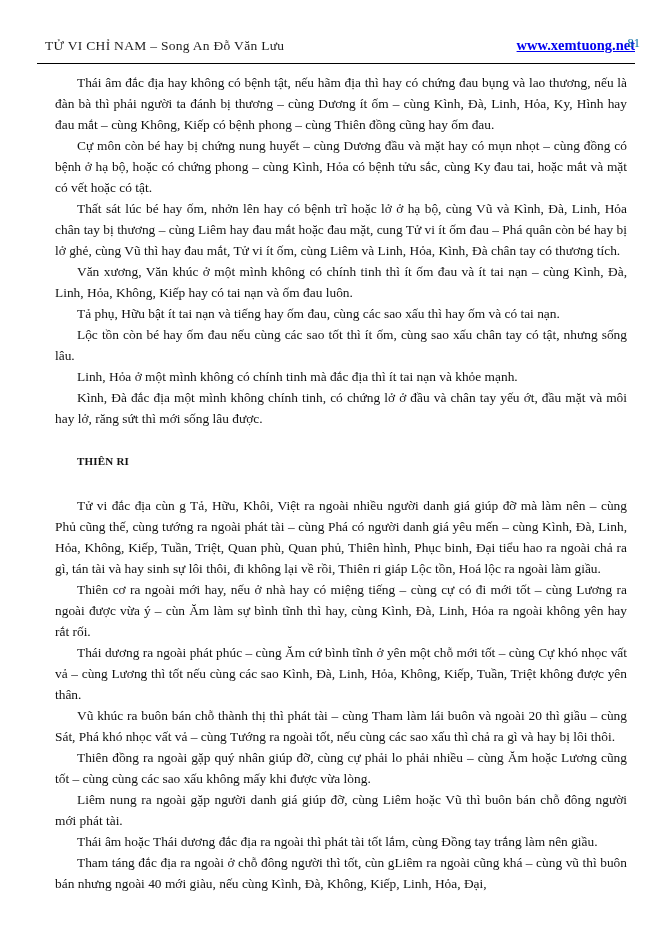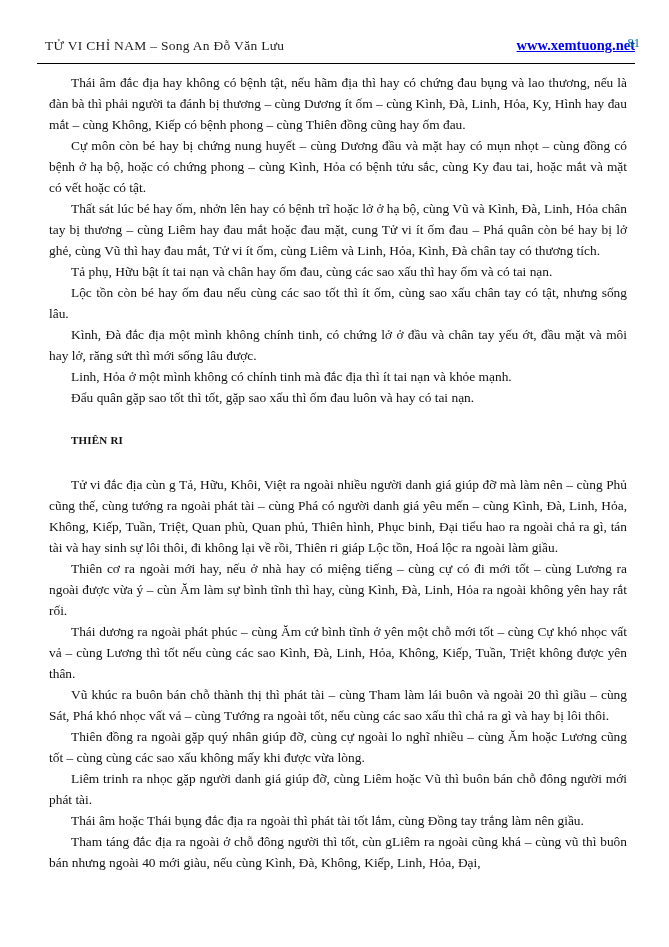--- a/index.html
+++ b/index.html
@@ -52,21 +52,21 @@
     color: #0369a1;
     z-index: 2;
     text-align: right;
   }
   .header-rule {
     border: none;
     border-top: 1.6px solid #000000;
     margin: 9px 0 0 0;
   }
   .content {
-    margin: 8px 8px 0 12px;
+    margin: 8px 8px 0 18px;
     font-size: 13.4px;
     line-height: 21px;
     text-align: justify;
     color: #111111;
     font-family: Liberation Serif, serif;
   }
   .content p {
     margin: 0;
     text-indent: 22px;
   }
@@ -90,29 +90,29 @@
       <span class="page-number">81</span>
     </span>
   </div>
 
   <hr class="header-rule">
 
   <div class="content">
     <p>Thái âm đắc địa hay không có bệnh tật, nếu hãm địa thì hay có chứng đau bụng và lao thương, nếu là đàn bà thì phải người ta đánh bị thương – cùng Dương ít ốm – cùng Kình, Đà, Linh, Hỏa, Ky, Hình hay đau mắt – cùng Không, Kiếp có bệnh phong – cùng Thiên đồng cũng hay ốm đau.</p>
     <p>Cự môn còn bé hay bị chứng nung huyết – cùng Dương đầu và mặt hay có mụn nhọt – cùng đồng có bệnh ở hạ bộ, hoặc có chứng phong – cùng Kình, Hỏa có bệnh tửu sắc, cùng Ky đau tai, hoặc mắt và mặt có vết hoặc có tật.</p>
     <p>Thất sát lúc bé hay ốm, nhởn lên hay có bệnh trĩ hoặc lở ở hạ bộ, cùng Vũ và Kình, Đà, Linh, Hỏa chân tay bị thương – cùng Liêm hay đau mắt hoặc đau mặt, cung Tử vi ít ốm đau – Phá quân còn bé hay bị lở ghẻ, cùng Vũ thì hay đau mắt, Tử vi ít ốm, cùng Liêm và Linh, Hỏa, Kình, Đà chân tay có thương tích.</p>
-    <p>Tả phụ, Hữu bật ít tai nạn và chân hay ốm đau, cùng các sao xấu thì hay ốm và có tai nạn.</p>
+    <p>Văn xương, Văn khúc ở một mình không có chính tinh thì ít ốm đau và ít tai nạn – cùng Kình, Đà, Linh, Hỏa, Không, Kiếp hay có tai nạn và ốm đau luôn.</p>
+    <p>Tả phụ, Hữu bật ít tai nạn và tiếng hay ốm đau, cùng các sao xấu thì hay ốm và có tai nạn.</p>
     <p>Lộc tồn còn bé hay ốm đau nếu cùng các sao tốt thì ít ốm, cùng sao xấu chân tay có tật, nhưng sống lâu.</p>
+    <p>Linh, Hỏa ở một mình không có chính tinh mà đắc địa thì ít tai nạn và khỏe mạnh.</p>
     <p>Kình, Đà đắc địa một mình không chính tinh, có chứng lở ở đầu và chân tay yếu ớt, đầu mặt và môi hay lở, răng sứt thì mới sống lâu được.</p>
-    <p>Linh, Hỏa ở một mình không có chính tinh mà đắc địa thì ít tai nạn và khỏe mạnh.</p>
-    <p>Đẩu quân gặp sao tốt thì tốt, gặp sao xấu thì ốm đau luôn và hay có tai nạn.</p>
     <h2 class="section-heading">THIÊN RI</h2>
     <p>Tử vi đắc địa cùn g Tả, Hữu, Khôi, Việt ra ngoài nhiều người danh giá giúp đỡ mà làm nên – cùng Phủ cũng thế, cùng tướng ra ngoài phát tài – cùng Phá có người danh giá yêu mến – cùng Kình, Đà, Linh, Hỏa, Không, Kiếp, Tuần, Triệt, Quan phù, Quan phủ, Thiên hình, Phục binh, Đại tiểu hao ra ngoài chả ra gì, tán tài và hay sinh sự lôi thôi, đi không lại về rồi, Thiên ri giáp Lộc tồn, Hoá lộc ra ngoài làm giầu.</p>
     <p>Thiên cơ ra ngoài mới hay, nếu ở nhà hay có miệng tiếng – cùng cự có đi mới tốt – cùng Lương ra ngoài được vừa ý – cùn Ăm làm sự bình tĩnh thì hay, cùng Kình, Đà, Linh, Hỏa ra ngoài không yên hay rắt rối.</p>
     <p>Thái dương ra ngoài phát phúc – cùng Ăm cứ bình tĩnh ở yên một chỗ mới tốt – cùng Cự khó nhọc vất vả – cùng Lương thì tốt nếu cùng các sao Kình, Đà, Linh, Hỏa, Không, Kiếp, Tuần, Triệt không được yên thân.</p>
     <p>Vũ khúc ra buôn bán chỗ thành thị thì phát tài – cùng Tham làm lái buôn và ngoài 20 thì giầu – cùng Sát, Phá khó nhọc vất vả – cùng Tướng ra ngoài tốt, nếu cùng các sao xấu thì chả ra gì và hay bị lôi thôi.</p>
-    <p>Thiên đồng ra ngoài gặp quý nhân giúp đỡ, cùng cự ngoài lo nghĩ nhiều – cùng Ăm hoặc Lương cũng tốt – cùng cùng các sao xấu không mấy khi được vừa lòng.</p>
-    <p>Liêm trinh ra nhọc gặp người danh giá giúp đỡ, cùng Liêm hoặc Vũ thì buôn bán chỗ đông người mới phát tài.</p>
-    <p>Thái âm hoặc Thái bụng đắc địa ra ngoài thì phát tài tốt lắm, cùng Đồng tay trắng làm nên giầu.</p>
+    <p>Thiên đồng ra ngoài gặp quý nhân giúp đỡ, cùng cự phải lo phải nhiều – cùng Ăm hoặc Lương cũng tốt – cùng cùng các sao xấu không mấy khi được vừa lòng.</p>
+    <p>Liêm nung ra ngoài gặp người danh giá giúp đỡ, cùng Liêm hoặc Vũ thì buôn bán chỗ đông người mới phát tài.</p>
+    <p>Thái âm hoặc Thái dương đắc địa ra ngoài thì phát tài tốt lắm, cùng Đồng tay trắng làm nên giầu.</p>
     <p>Tham táng đắc địa ra ngoài ở chỗ đông người thì tốt, cùn gLiêm ra ngoài cũng khá – cùng vũ thì buôn bán nhưng ngoài 40 mới giàu, nếu cùng Kình, Đà, Không, Kiếp, Linh, Hỏa, Đại,</p>
   </div>
 
 </div>
 
 </body></html>

